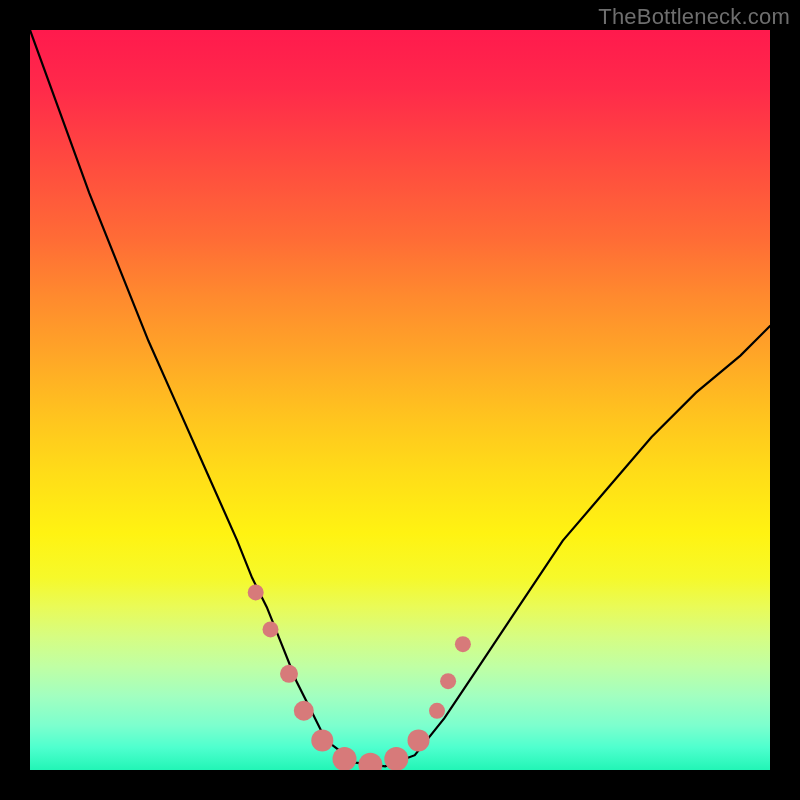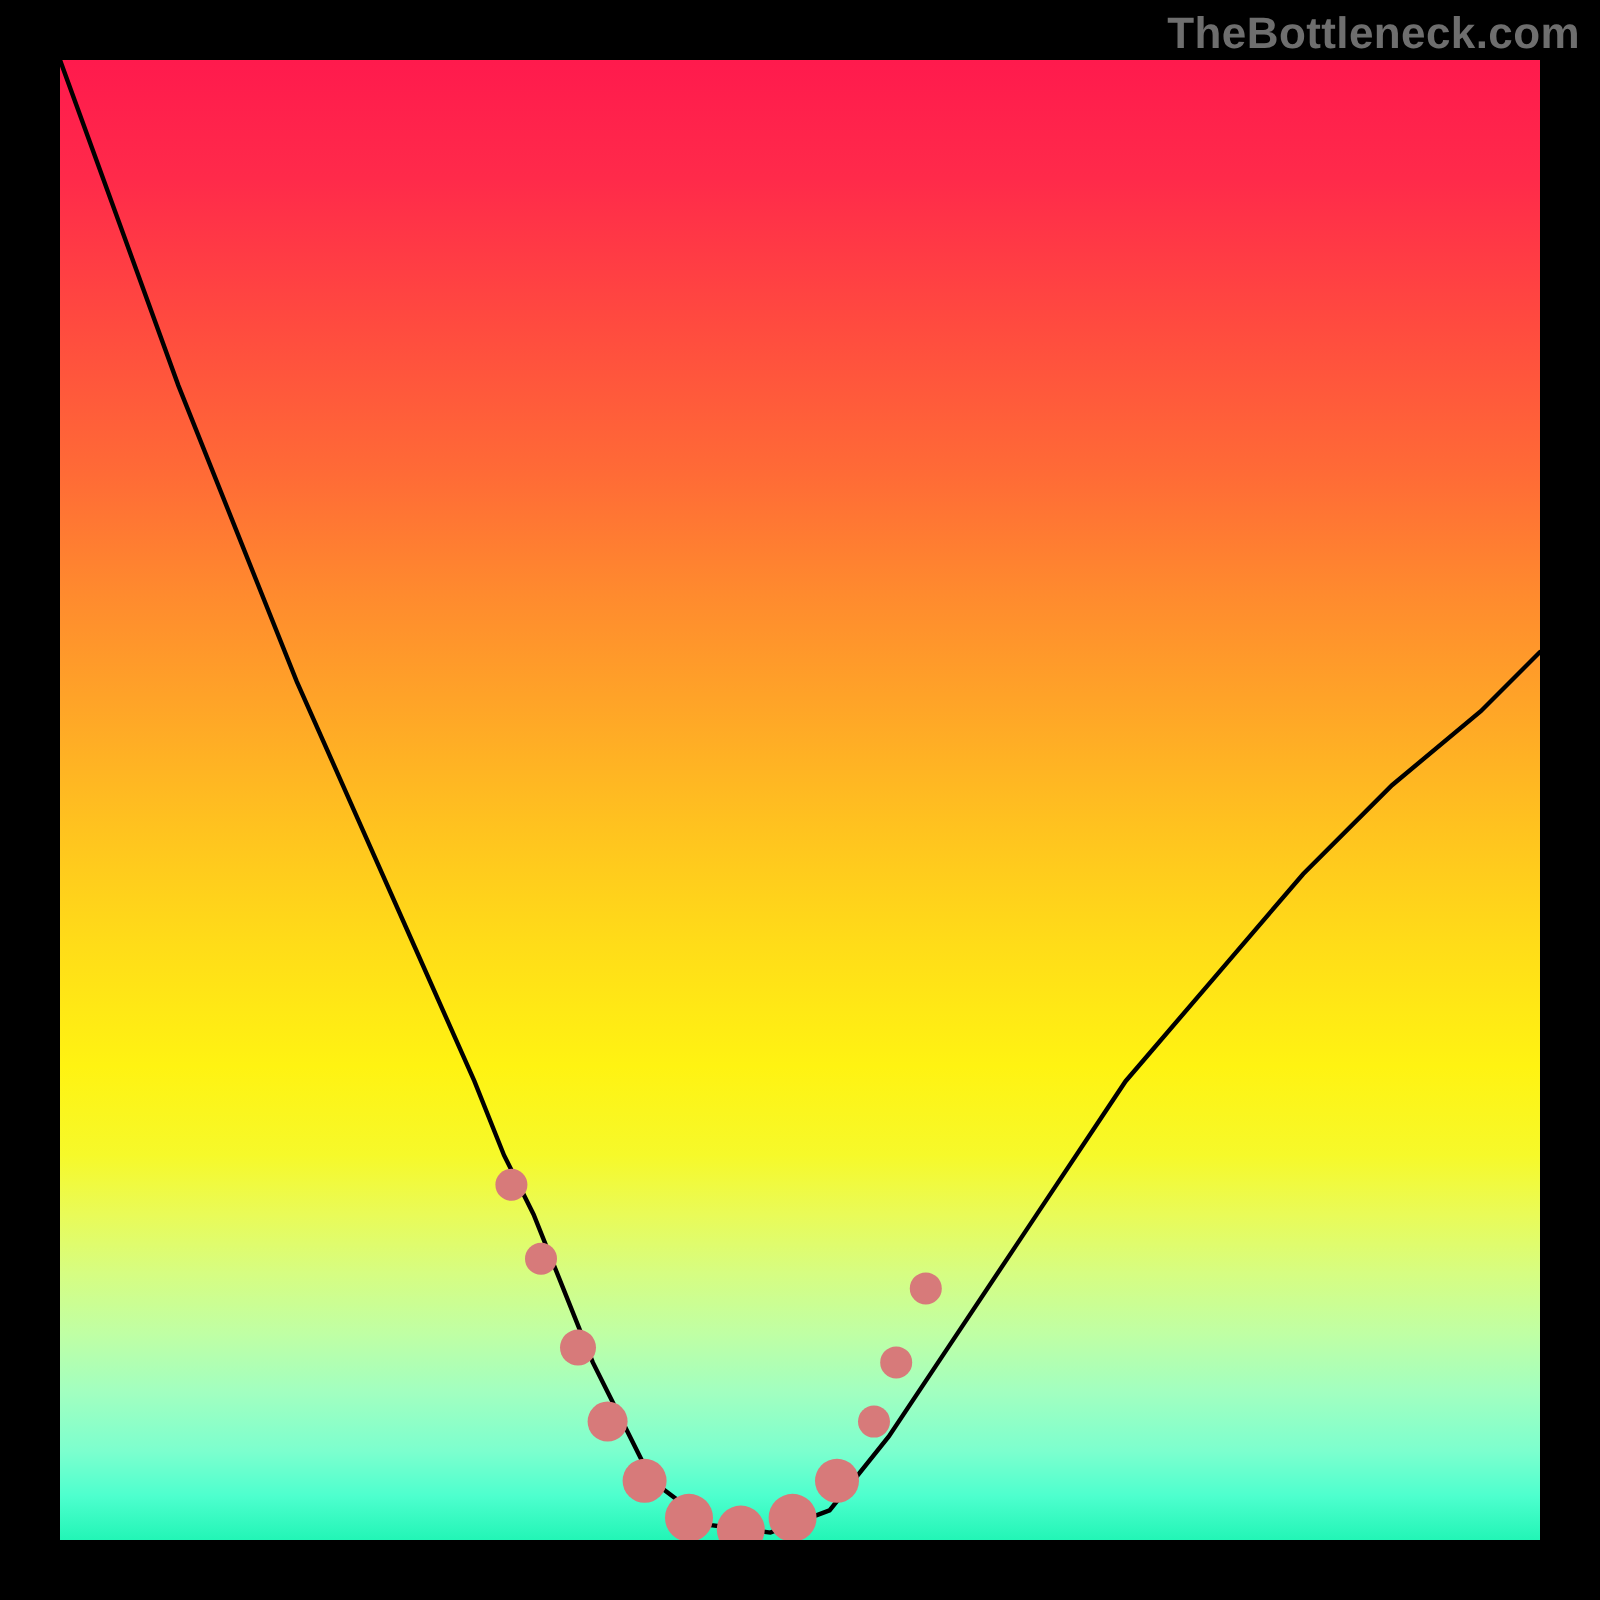--- a/index.html
+++ b/index.html
@@ -35,21 +35,21 @@
       #4effce 97%,
       #22f5b6 100%
     );
   }
   .watermark {
     position: absolute;
     right: 10px;
     top: 4px;
     font-family: Arial, Helvetica, sans-serif;
     font-size: 22px;
-    font-weight: 700;
+    font-weight: 400;
     color: #6e6e6e;
     letter-spacing: 0.2px;
   }
   svg.curve {
     position: absolute;
     left: 0; top: 0;
     width: 740px;
     height: 740px;
   }
   .dot {

